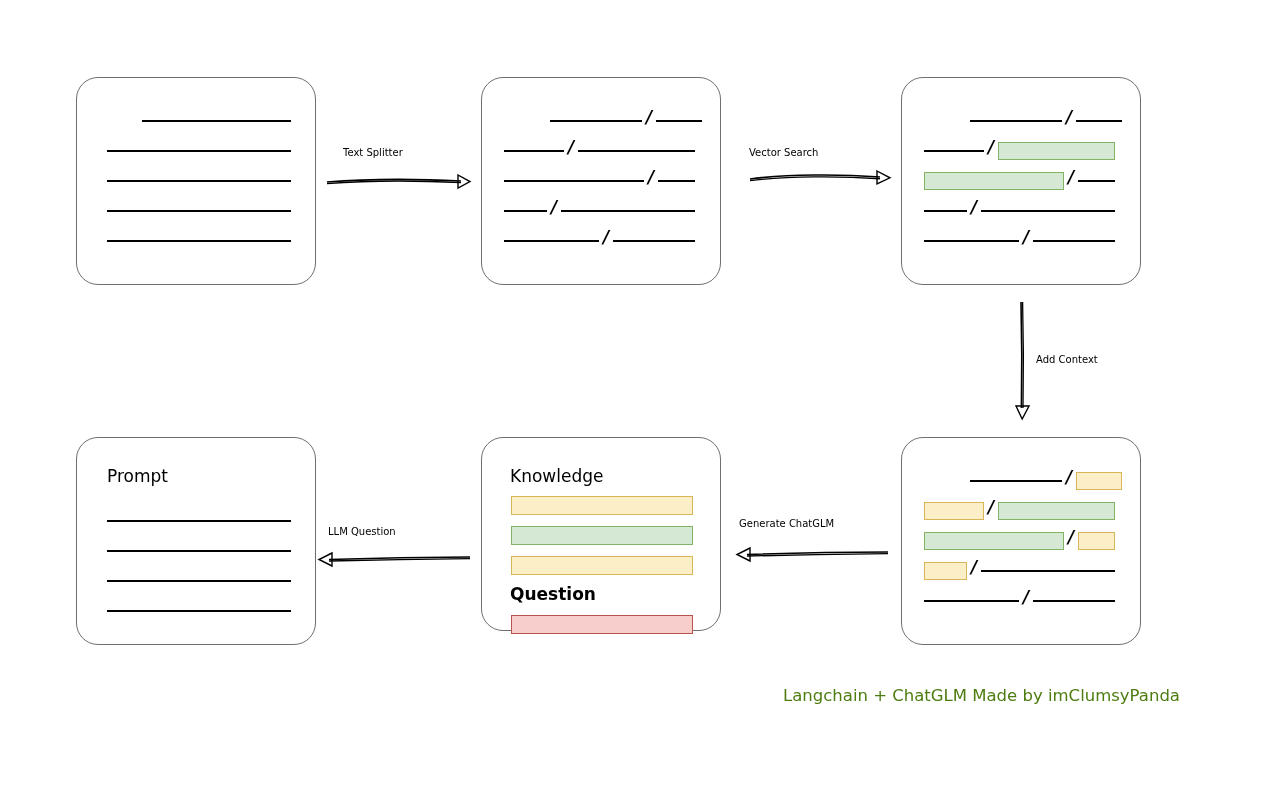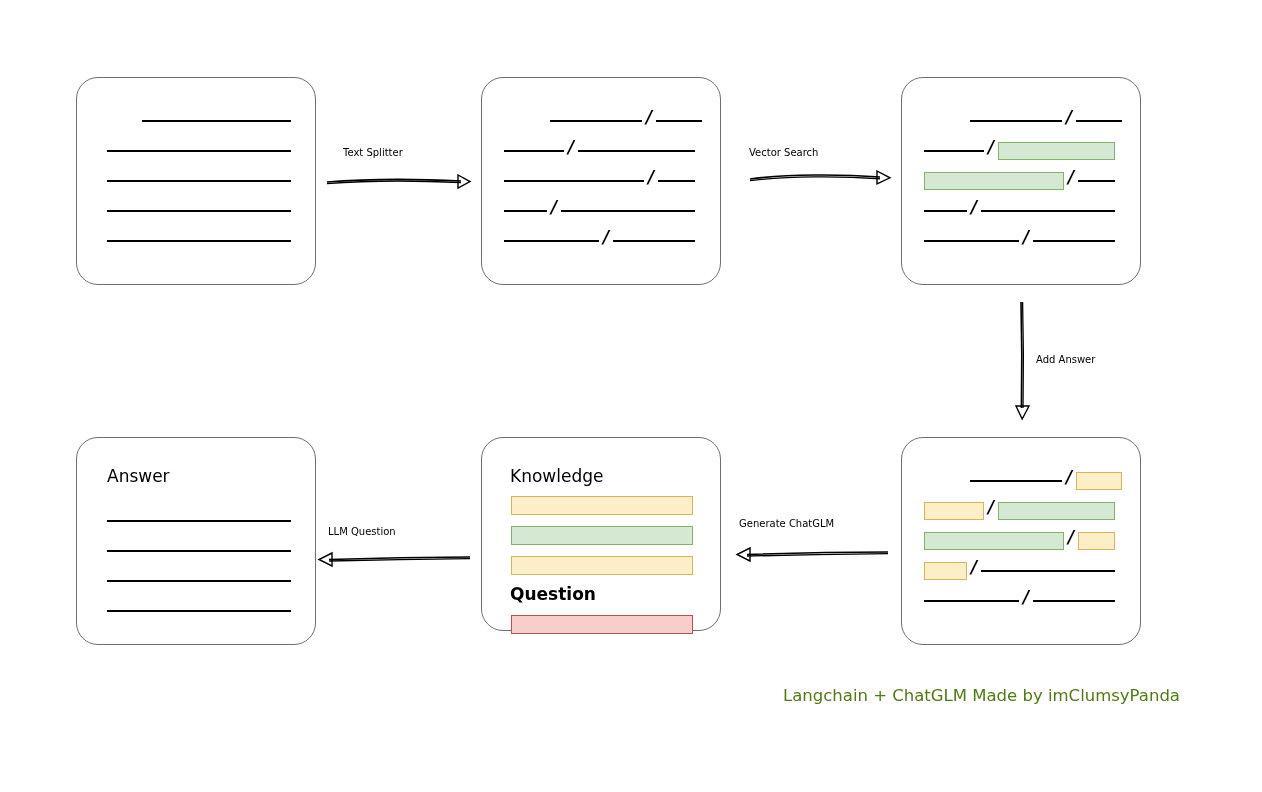--- a/index.html
+++ b/index.html
@@ -200,21 +200,21 @@
       <div class="seg" style="width:134px;"></div>
     </div>
     <div class="row">
       <div class="seg" style="width:95px;"></div>
       <div class="slash">/</div>
       <div class="seg" style="width:82px;"></div>
     </div>
   </div>
 </div>
 
-<div class="arrow-label" style="left:1036px; top:354px;">Add Answer</div>
+<div class="arrow-label" style="left:1036px; top:354px;">Add Context</div>
 <svg class="arrow" style="left:1008px; top:300px;" width="30" height="122" viewBox="0 0 30 122">
   <path d="M13,2 C14,40 14,75 13.4,108" stroke="#000" stroke-width="1.6" fill="none"></path>
   <path d="M14.6,2 C15.6,40 15.6,75 15,108" stroke="#000" stroke-width="1.3" fill="none"></path>
   <path d="M8,106 L14.2,119 L21,106 Z" stroke="#000" stroke-width="1.4" fill="none"></path>
 </svg>
 
 <div class="card" style="left:901px; top:437px; width:240px; height:208px;">
   <div class="rows" style="top:28px; left:22px; right:20px;">
     <div class="row">
       <div class="spacer" style="width:46px;"></div>
@@ -262,21 +262,21 @@
 </div>
 
 <div class="arrow-label" style="left:328px; top:526px;">LLM Question</div>
 <svg class="arrow" style="left:317px; top:548px;" width="155" height="22" viewBox="0 0 155 22">
   <path d="M153,9 C110,9 55,10 12,11.5" stroke="#000" stroke-width="1.6" fill="none"></path>
   <path d="M153,10.6 C110,11 55,12 12,13" stroke="#000" stroke-width="1.4" fill="none"></path>
   <path d="M15,5 L2,11.5 L15,18 Z" stroke="#000" stroke-width="1.4" fill="none"></path>
 </svg>
 
 <div class="card" style="left:76px; top:437px; width:240px; height:208px;">
-  <div class="card-label" style="left:30px; top:28px;">Answer</div>
+  <div class="card-label" style="left:30px; top:28px;">Prompt</div>
   <div class="rows" style="top:68px; left:30px; right:26px;">
     <div class="row">
       <div class="seg" style="width:184px;"></div>
     </div>
     <div class="row">
       <div class="seg" style="width:184px;"></div>
     </div>
     <div class="row">
       <div class="seg" style="width:184px;"></div>
     </div>

